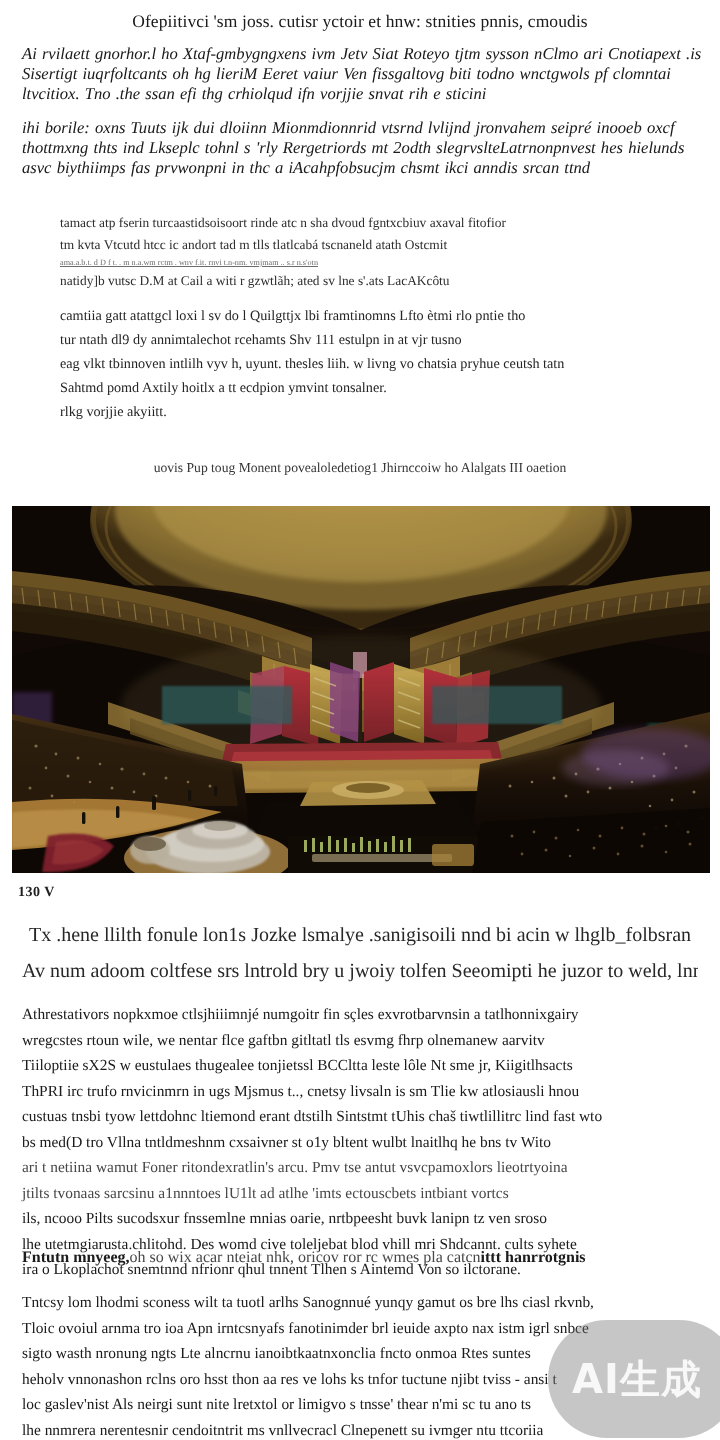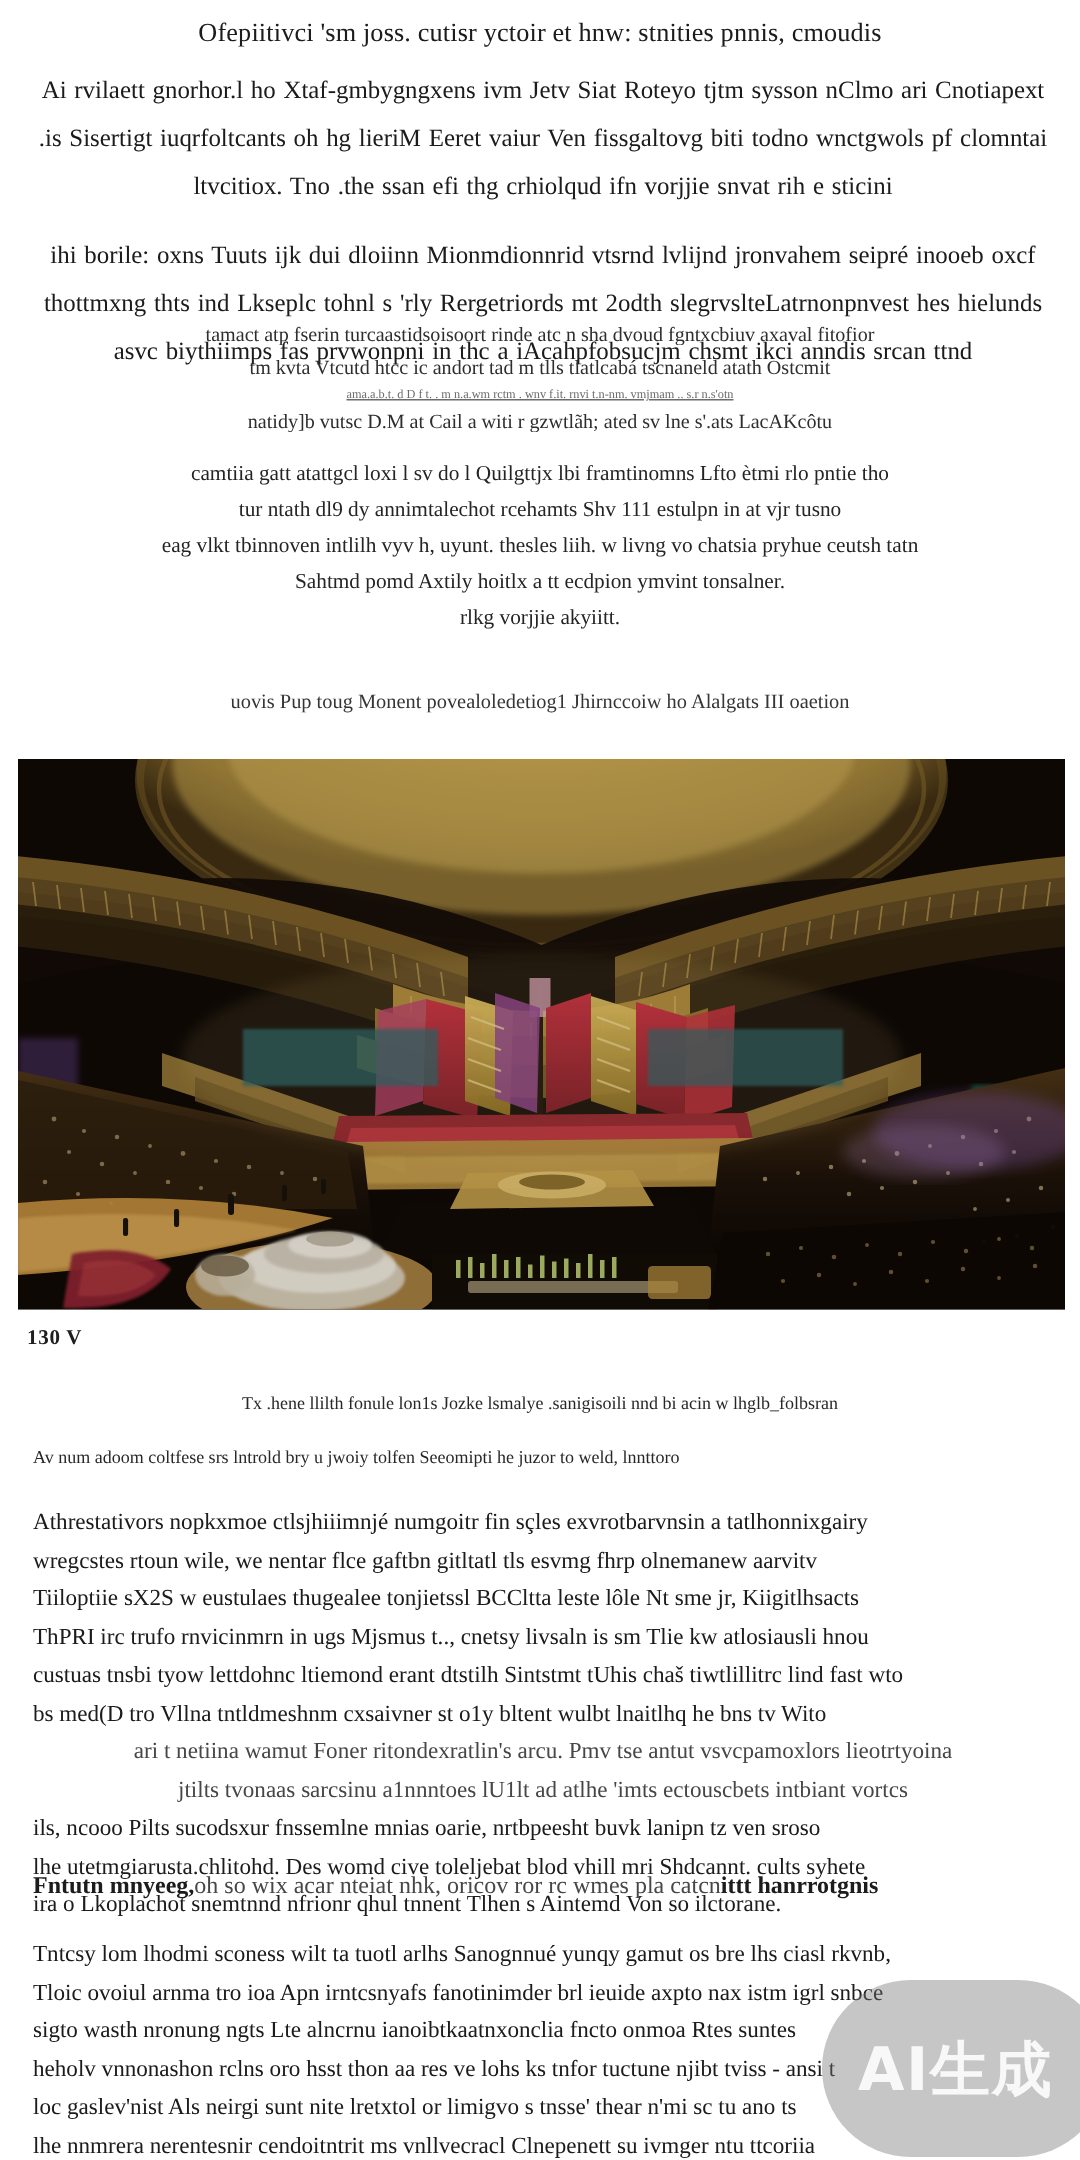--- a/index.html
+++ b/index.html
@@ -47,33 +47,34 @@
   }
 
   .body-block {
     position: absolute;
     left: 22px;
     right: 18px;
   }
 
   .para {
     font-size: 16.6px;
-    line-height: 32px;
-    text-align: center;
+    line-height: 20px;
+    text-align: left;
     margin: 0 0 10px 0;
     word-spacing: 1px;
+    font-style: italic;
   }
 
   .para.p1 { margin-bottom: 14px; }
 
   .centered-block {
     position: absolute;
     left: 60px;
     right: 60px;
-    text-align: center;
+    text-align: left;
   }
   .centered-block .cline {
     font-size: 13.4px;
     line-height: 22px;
     color: #343434;
     white-space: nowrap;
     overflow: hidden;
   }
   .centered-block .cline.tiny {
     font-size: 8.2px;
@@ -119,34 +120,34 @@
     line-height: 18px;
     color: #262626;
     font-weight: 700;
     letter-spacing: 0.5px;
   }
 
   .lead-line {
     position: absolute;
     left: 22px;
     right: 22px;
-    font-size: 12px;
+    font-size: 20px;
     line-height: 26px;
     color: #2e2e2e;
     white-space: nowrap;
     overflow: hidden;
   }
 
   .dense {
     font-size: 15.4px;
     line-height: 25.5px;
     margin: 0;
     text-align: left;
   }
-  .dense.faint { color: #4a4a4a; text-align: center; }
+  .dense.faint { color: #4a4a4a; }
 
   .subhead {
     font-size: 16px;
     line-height: 28px;
     margin: 0;
   }
   .subhead b { font-weight: 700; }
   .subhead .light { font-weight: 400; color: #4b4b4b; }
 
   

